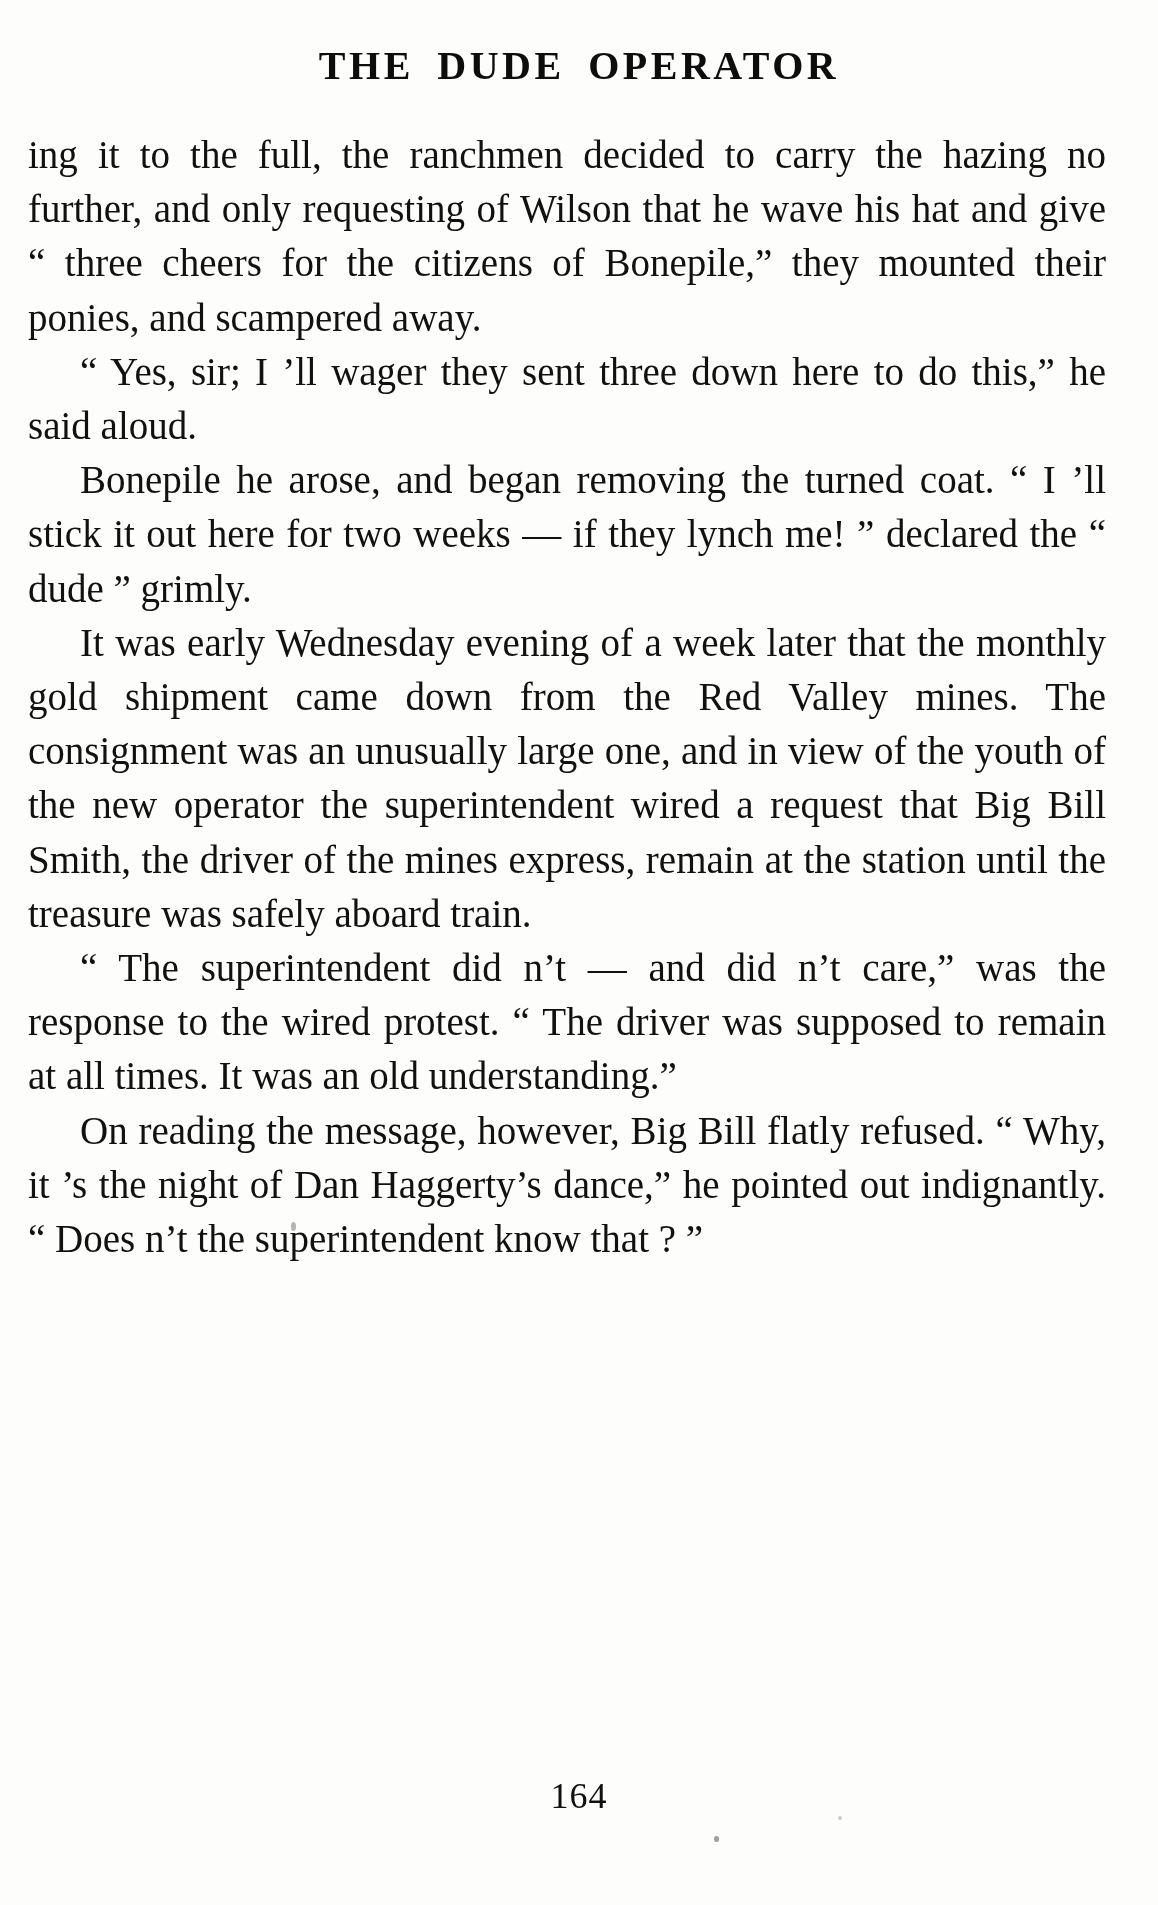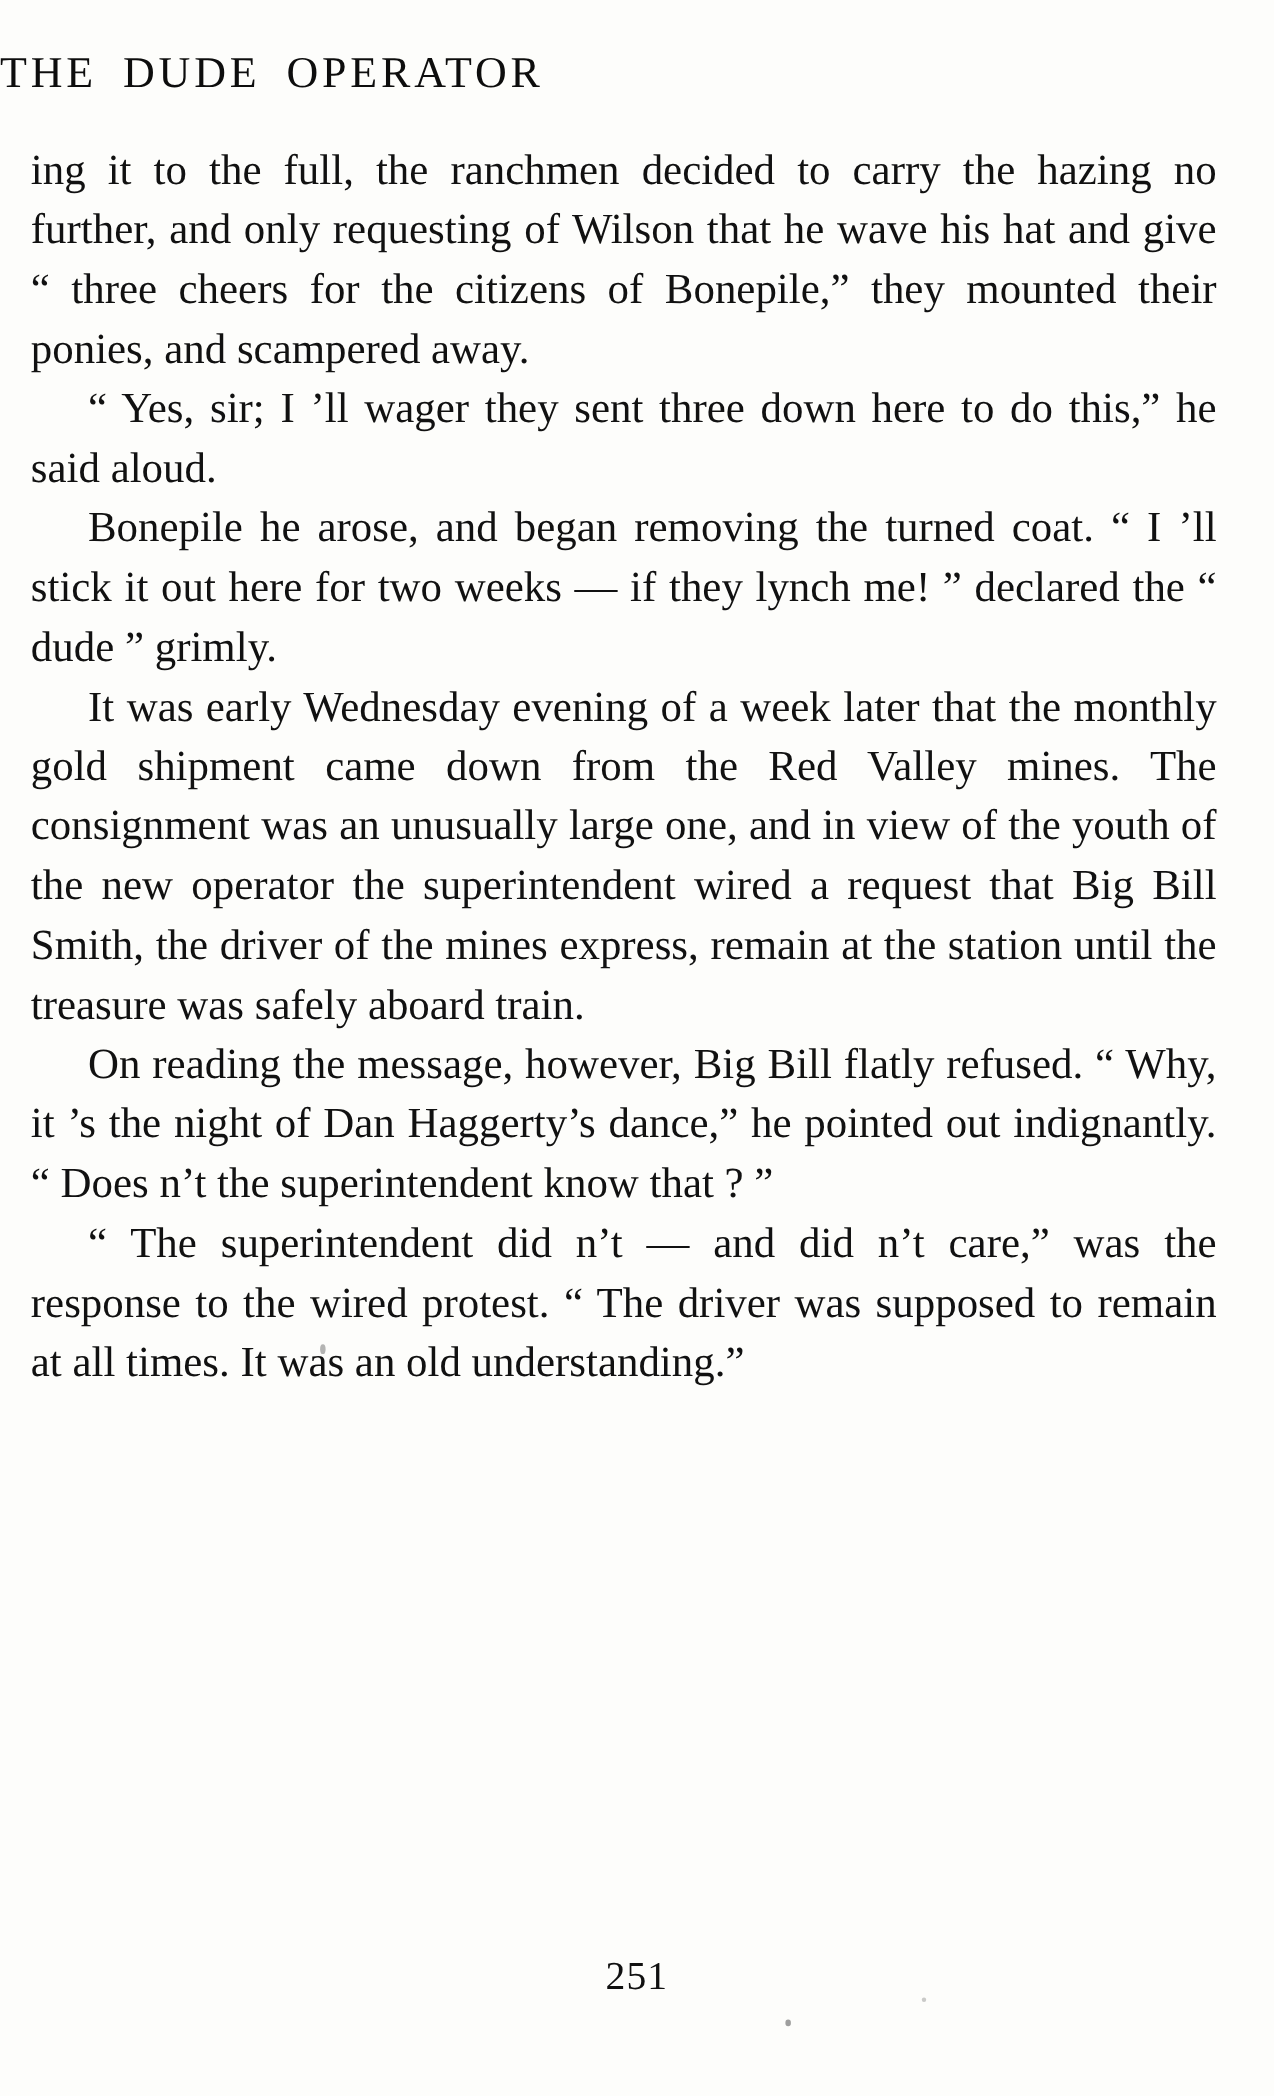--- a/index.html
+++ b/index.html
@@ -21,24 +21,25 @@
     top: 0;
     width: 1158px;
     height: 1905px;
     background: #fdfdfb;
   }
   .running-head {
     position: absolute;
     left: 0;
     top: 42px;
     width: 1158px;
+    text-align: center;
     font-size: 40px;
     letter-spacing: 3.5px;
     word-spacing: 10px;
-    font-weight: 400;
+    font-weight: 700;
     color: #0d0d0d;
   }
   .body-text {
     position: absolute;
     left: 28px;
     top: 128px;
     width: 1078px;
     font-size: 39px;
     line-height: 54.2px;
     text-align: justify;
@@ -77,23 +78,23 @@
 
 <div class="page">
 
   <div class="running-head">THE DUDE OPERATOR</div>
 
   <div class="body-text">
     <p class="noindent">ing it to the full, the ranchmen decided to carry the hazing no further, and only requesting of Wilson that he wave his hat and give “ three cheers for the citizens of Bonepile,” they mounted their ponies, and scampered away.</p>
     <p>“ Yes, sir;  I ’ll wager they sent three down here to do this,” he said aloud.</p>
     <p>Bonepile he arose, and began removing the turned coat.  “ I ’ll stick it out here for two weeks — if they lynch me! ” declared the “ dude ” grimly.</p>
     <p>It was early Wednesday evening of a week later that the monthly gold shipment came down from the Red Valley mines.  The consignment was an unusually large one, and in view of the youth of the new operator the superintendent wired a request that Big Bill Smith, the driver of the mines express, remain at the station until the treasure was safely aboard train.</p>
+    <p>“ The superintendent did n’t — and did n’t care,” was the response to the wired protest.  “ The driver was supposed to remain at all times.  It was an old understanding.”</p>
     <p>On reading the message, however, Big Bill flatly refused.  “ Why, it ’s the night of Dan Haggerty’s dance,” he pointed out indignantly.  “ Does n’t the superintendent know that ? ”</p>
-    <p>“ The superintendent did n’t — and did n’t care,” was the response to the wired protest.  “ The driver was supposed to remain at all times.  It was an old understanding.”</p>
   </div>
 
-  <div class="folio">251</div>
+  <div class="folio">164</div>
 
   <div class="speck s1"></div>
   <div class="speck s2"></div>
   <div class="speck s3"></div>
 
 </div>
 
 </body></html>

